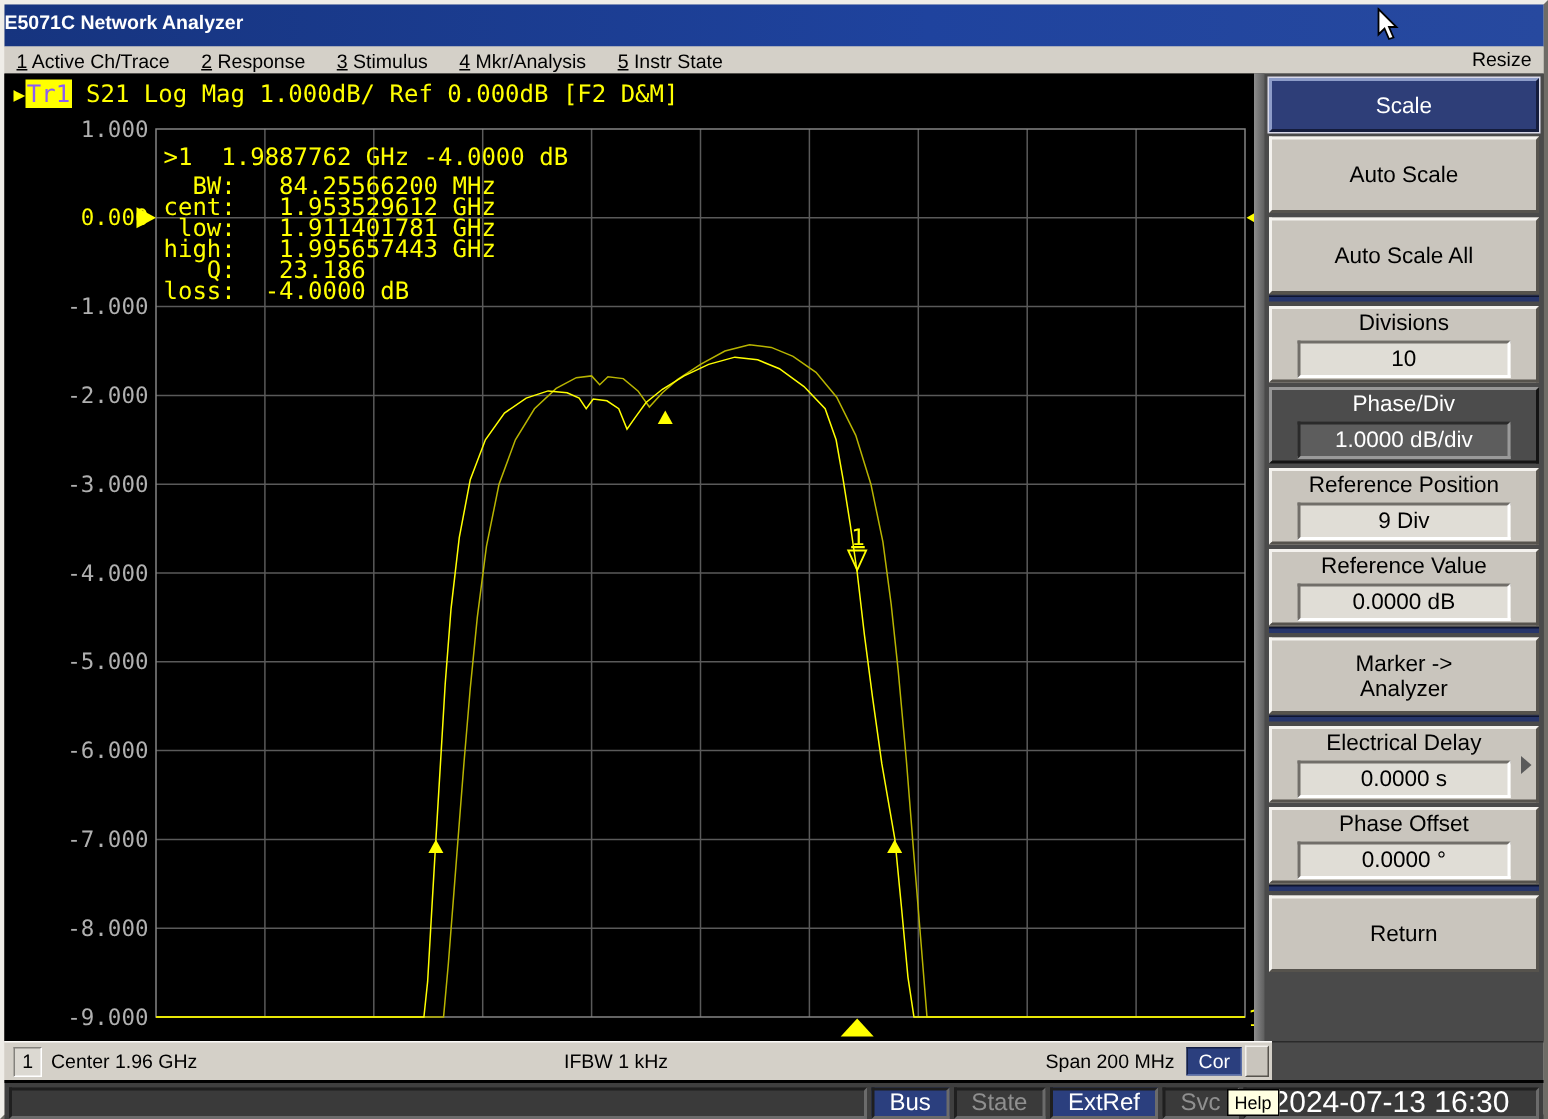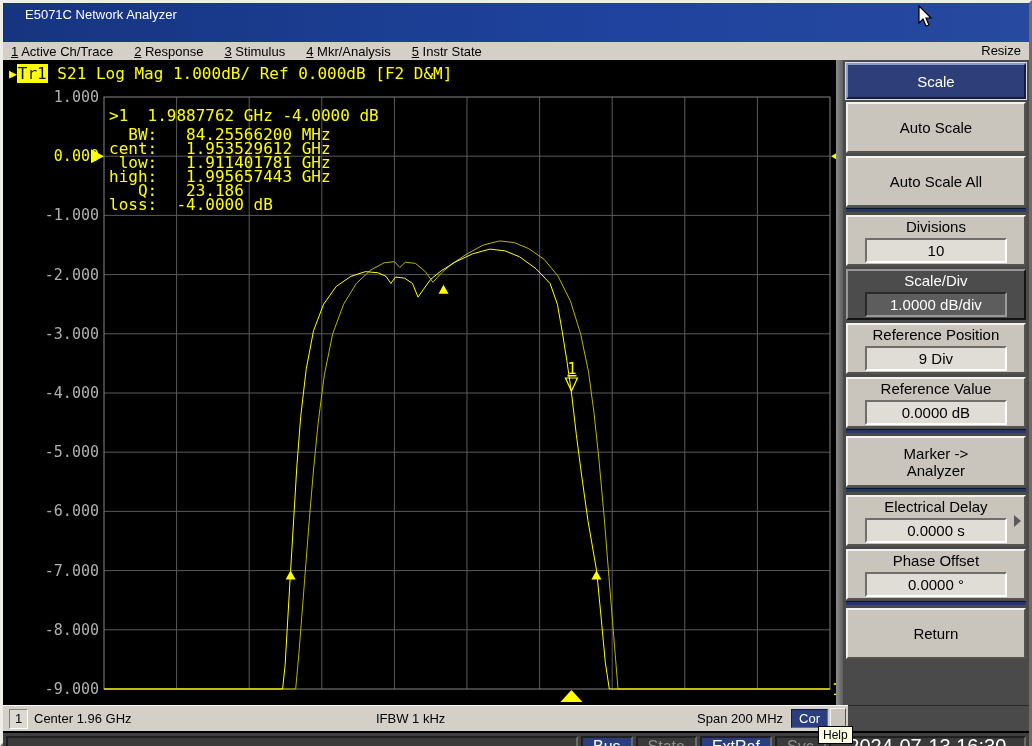--- a/index.html
+++ b/index.html
@@ -1,35 +1,35 @@
 <!DOCTYPE html>
 <html><head>
 <meta charset="utf-8">
 <style>
   html,body{margin:0;padding:0;}
   body{width:1032px;height:746px;position:relative;background:#9b9890;
        font-family:"Liberation Sans",sans-serif;overflow:hidden;}
   .window{position:absolute;inset:0;background:#d4d0c8;
           border:3px solid;border-color:#efede8 #6e6c66 #6e6c66 #efede8;}
   
-  .titlebar{height:39px;background:linear-gradient(90deg,#16347f,#1f439e 60%,#27499f);
-            color:#fff;font-weight:normal;font-size:13px;line-height:23px;padding-left:22px;}
+  .titlebar{height:28px;background:linear-gradient(90deg,#16347f,#1f439e 60%,#27499f);
+            color:#fff;font-weight:bold;font-size:13px;line-height:23px;padding-left:0;}
   
   .menubar{height:18px;background:#d4d0c8;display:flex;align-items:center;
            font-size:13px;color:#000;padding-left:8px;position:relative;}
   .menu-item{margin-right:21px;white-space:nowrap;cursor:default;}
   .menu-item u{text-decoration:underline;}
   .menu-resize{position:absolute;right:8px;top:1px;font-size:13px;}
   
   .main{height:645px;display:flex;background:#000;}
   .screen{width:845px;height:645px;position:relative;background:#000;}
   #chart-svg{position:absolute;left:0;top:0;}
   .trace-header{position:absolute;left:6px;top:4px;font-family:"DejaVu Sans Mono",monospace;
                 font-size:16px;color:#ffff00;white-space:pre;z-index:3;}
-  .trace-header .trace-name{background:#ffff00;color:#0f172a;padding:0 1px;}
+  .trace-header .trace-name{background:#ffff00;color:#8b5cf6;padding:0 1px;}
   .trace-header .trace-arrow{color:#ffff00;font-size:13px;vertical-align:1px;}
   .marker-line1{position:absolute;left:106px;top:46px;font-family:"DejaVu Sans Mono",monospace;
                 font-size:16px;color:#ffff00;white-space:pre;z-index:3;}
   .marker-lines{position:absolute;left:106px;top:68px;margin:0;font-family:"DejaVu Sans Mono",monospace;
                 font-size:16px;line-height:14px;color:#ffff00;white-space:pre;z-index:3;}
   
   .sidebar{width:196px;height:645px;background:#4a4a4a;position:relative;display:flex;}
   .sidebar-strip{width:7px;height:100%;background:linear-gradient(90deg,#8d8d8d,#5e5e5e);}
   .softkeys{flex:1;padding:0 2px 0 2px;}
   .sk{position:relative;margin:3px 1px 0 1px;height:51px;background:#c9c5bd;
@@ -158,21 +158,21 @@
           </div>
           <div class="sk">
             <div class="sk-label">Auto Scale All</div>
           </div>
           <div class="sk-sep"></div>
           <div class="sk">
             <div class="sk-label">Divisions</div>
             <div class="sk-field">10</div>
           </div>
           <div class="sk sk-active">
-            <div class="sk-label">Scale/Div</div>
+            <div class="sk-label">Phase/Div</div>
             <div class="sk-field">1.0000 dB/div</div>
           </div>
           <div class="sk">
             <div class="sk-label">Reference Position</div>
             <div class="sk-field">9 Div</div>
           </div>
           <div class="sk">
             <div class="sk-label">Reference Value</div>
             <div class="sk-field">0.0000 dB</div>
           </div>

